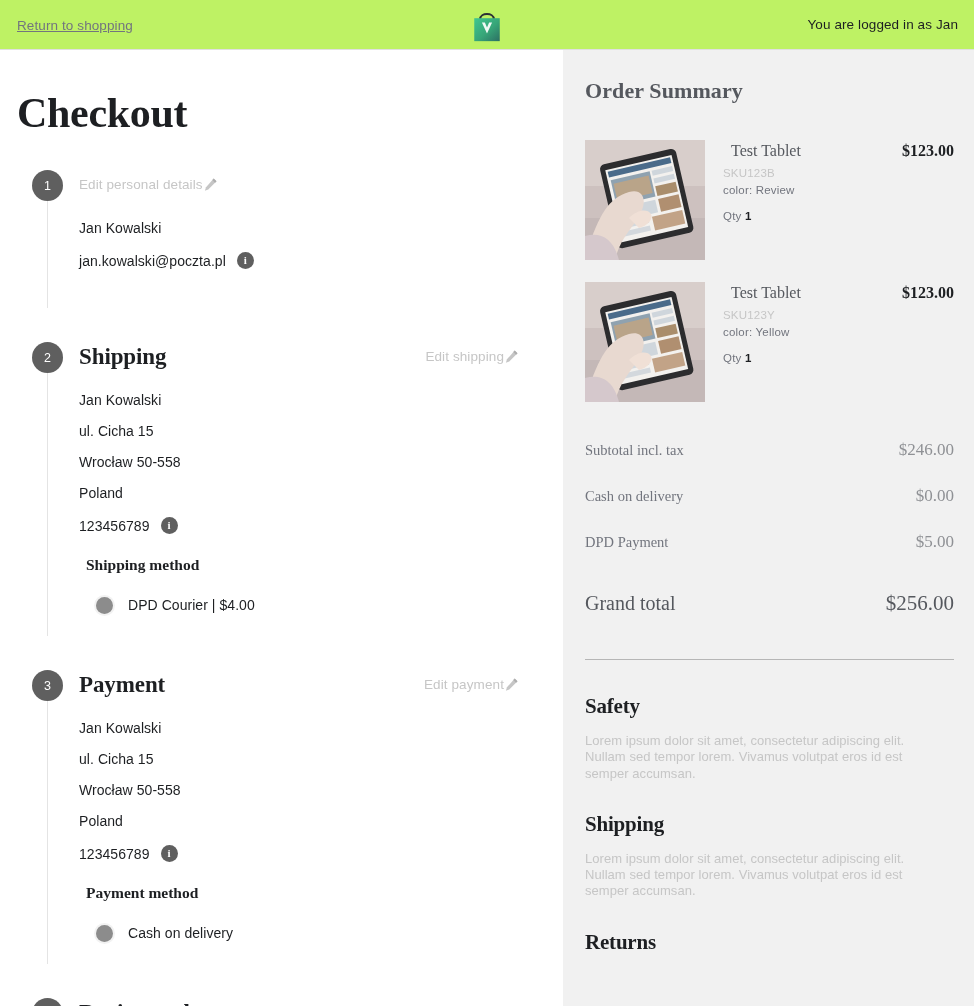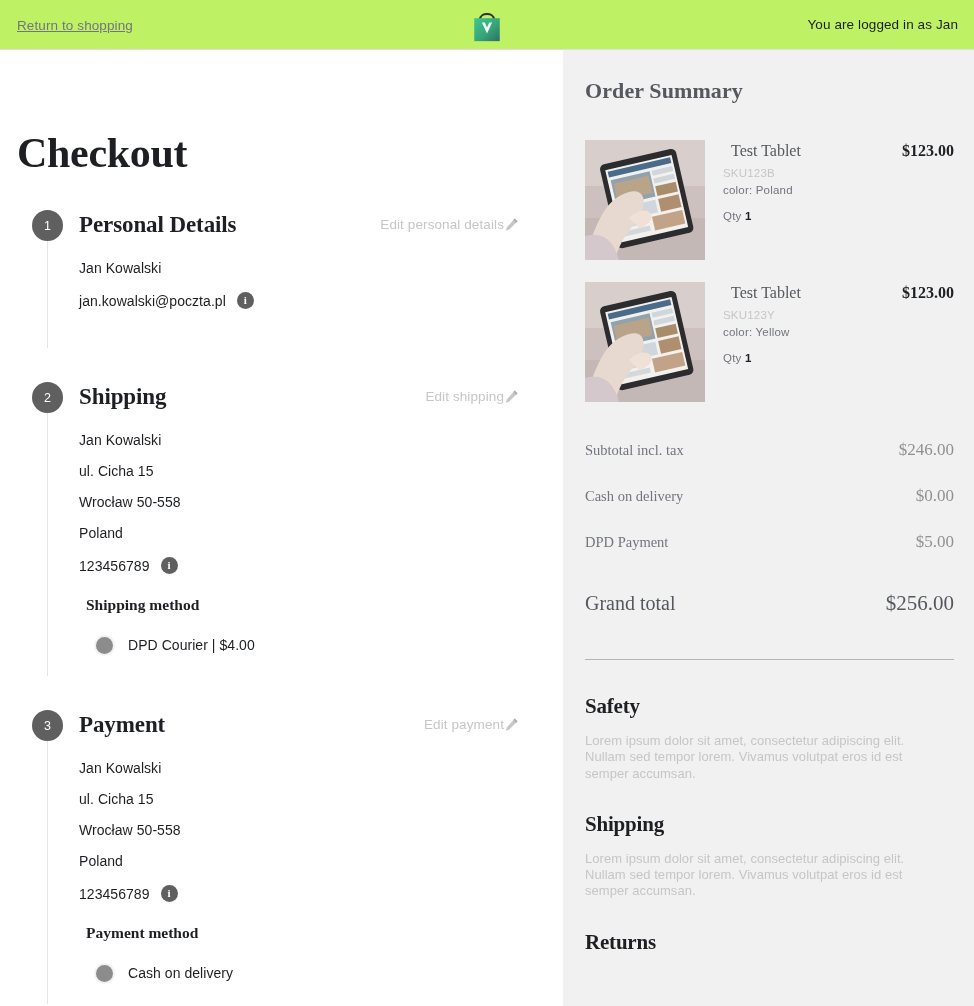--- a/index.html
+++ b/index.html
@@ -61,21 +61,20 @@
 
   
   .checkout-title {
     font-family: "Liberation Serif", serif;
     font-weight: bold;
     font-size: 42px;
     letter-spacing: -.3px;
     color: #1d1f22;
     line-height: 1;
     margin-bottom: 34px;
-    margin-top: 40px;
   }
 
   
   .steps { position: relative; }
   .step { position: relative; padding-left: 62px; padding-bottom: 6px; }
   .step-badge {
     position: absolute;
     left: 15px; top: 2px;
     width: 31px; height: 31px;
     border-radius: 50%;
@@ -284,21 +283,20 @@
 
     <div class="left-col">
       <div class="checkout-title">Checkout</div>
 
       <div class="steps">
 
         <div class="step">
           <div class="step-line"></div>
           <div class="step-badge">1</div>
           <div class="step-head">
-            <div class="step-title">Personal Details</div>
             <div class="edit-link">
               <span>Edit personal details</span>
               <span class="pencil">
                 <svg viewBox="0 0 16 16" width="15" height="15">
                   <path d="M11.4 1.6 L14.4 4.6 L5.6 13.4 L2 14.6 L3.2 11 Z" fill="#c6c6c6"></path>
                   <path d="M11.4 1.6 L14.4 4.6 L12.9 6.1 L9.9 3.1 Z" fill="#aeaeae"></path>
                 </svg>
               </span>
             </div>
           </div>
@@ -439,21 +437,21 @@
               <path d="M44 78 C52 70, 62 68, 66 74 C69 79, 62 86, 54 88 Z" fill="#f0e0d6"></path>
               <path d="M0 96 C16 92, 28 98, 34 120 L0 120 Z" fill="#d5c8cc"></path>
             </svg>
           </div>
           <div class="prod-info">
             <div class="prod-top">
               <div class="prod-name">Test Tablet</div>
               <div class="prod-price">$123.00</div>
             </div>
             <div class="prod-sku">SKU123B</div>
-            <div class="prod-attr">color: Poland</div>
+            <div class="prod-attr">color: Review</div>
             <div class="prod-qty">
               <span>Qty</span>
               <b>1</b>
             </div>
           </div>
         </div>
 
         <div class="product">
           <div class="thumb">
             <svg viewBox="0 0 120 120" aria-hidden="true">

